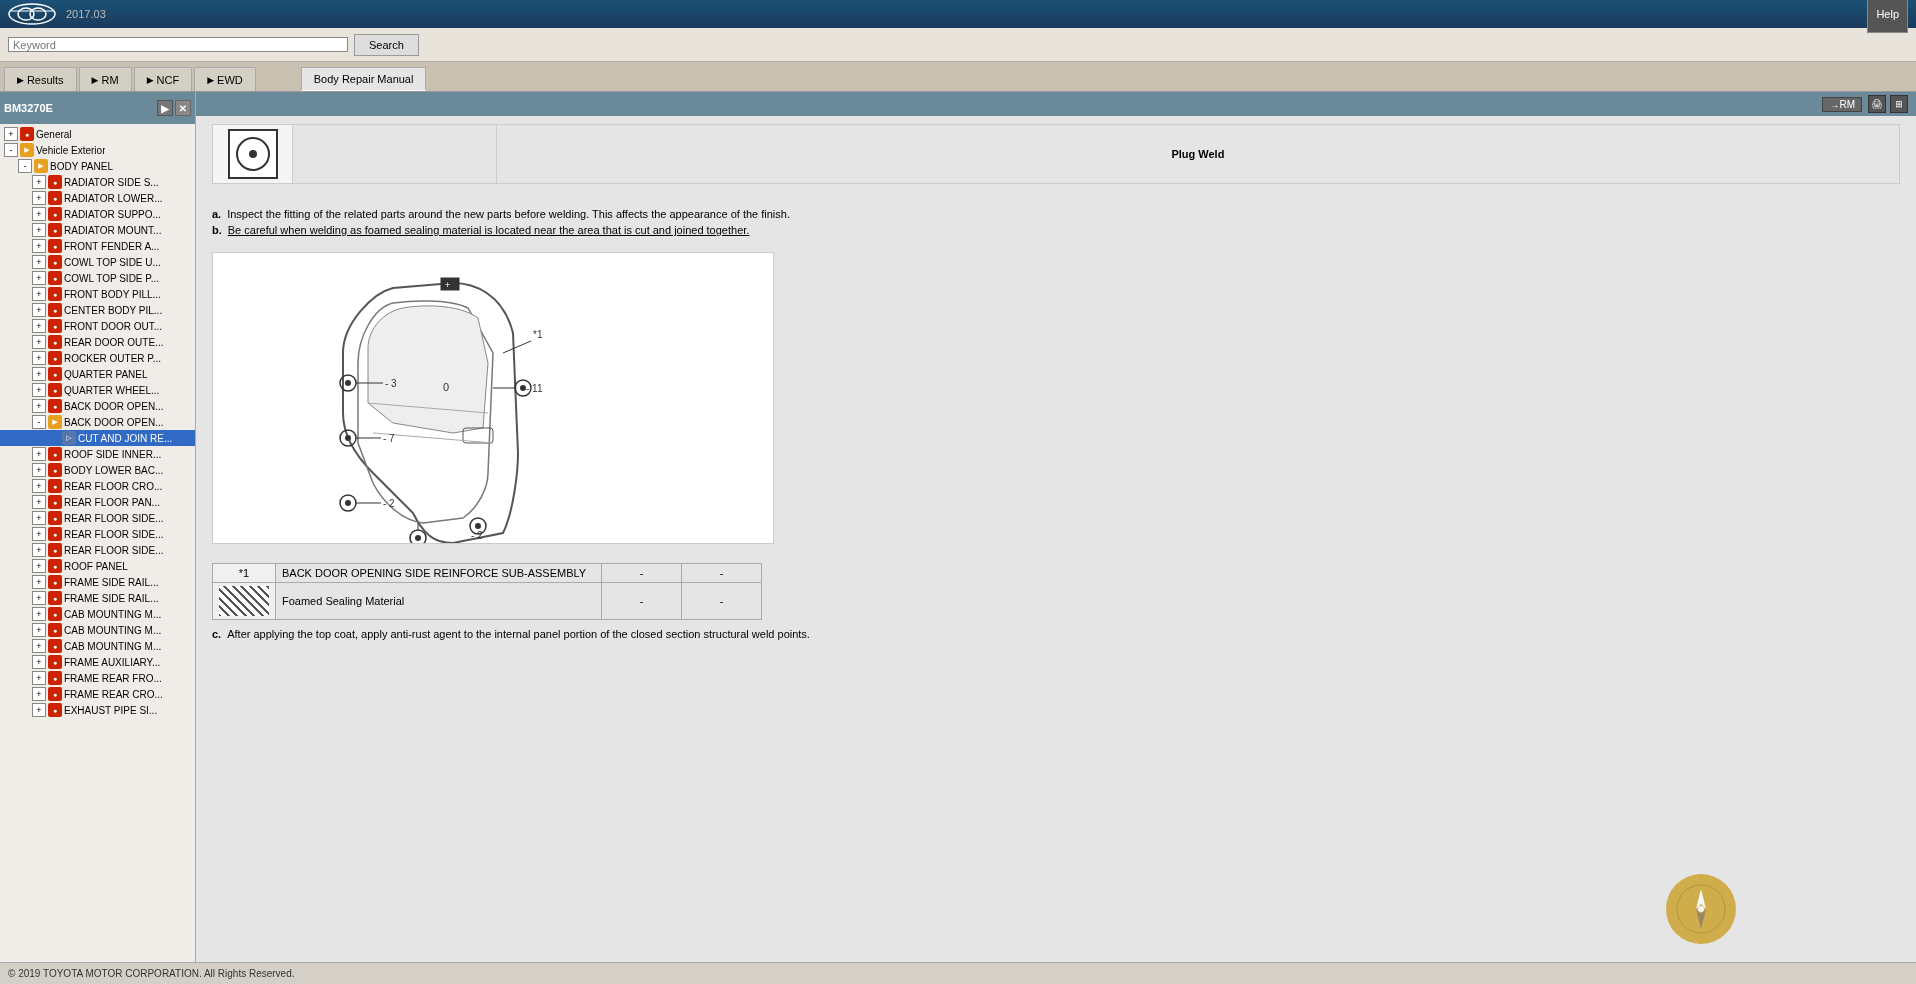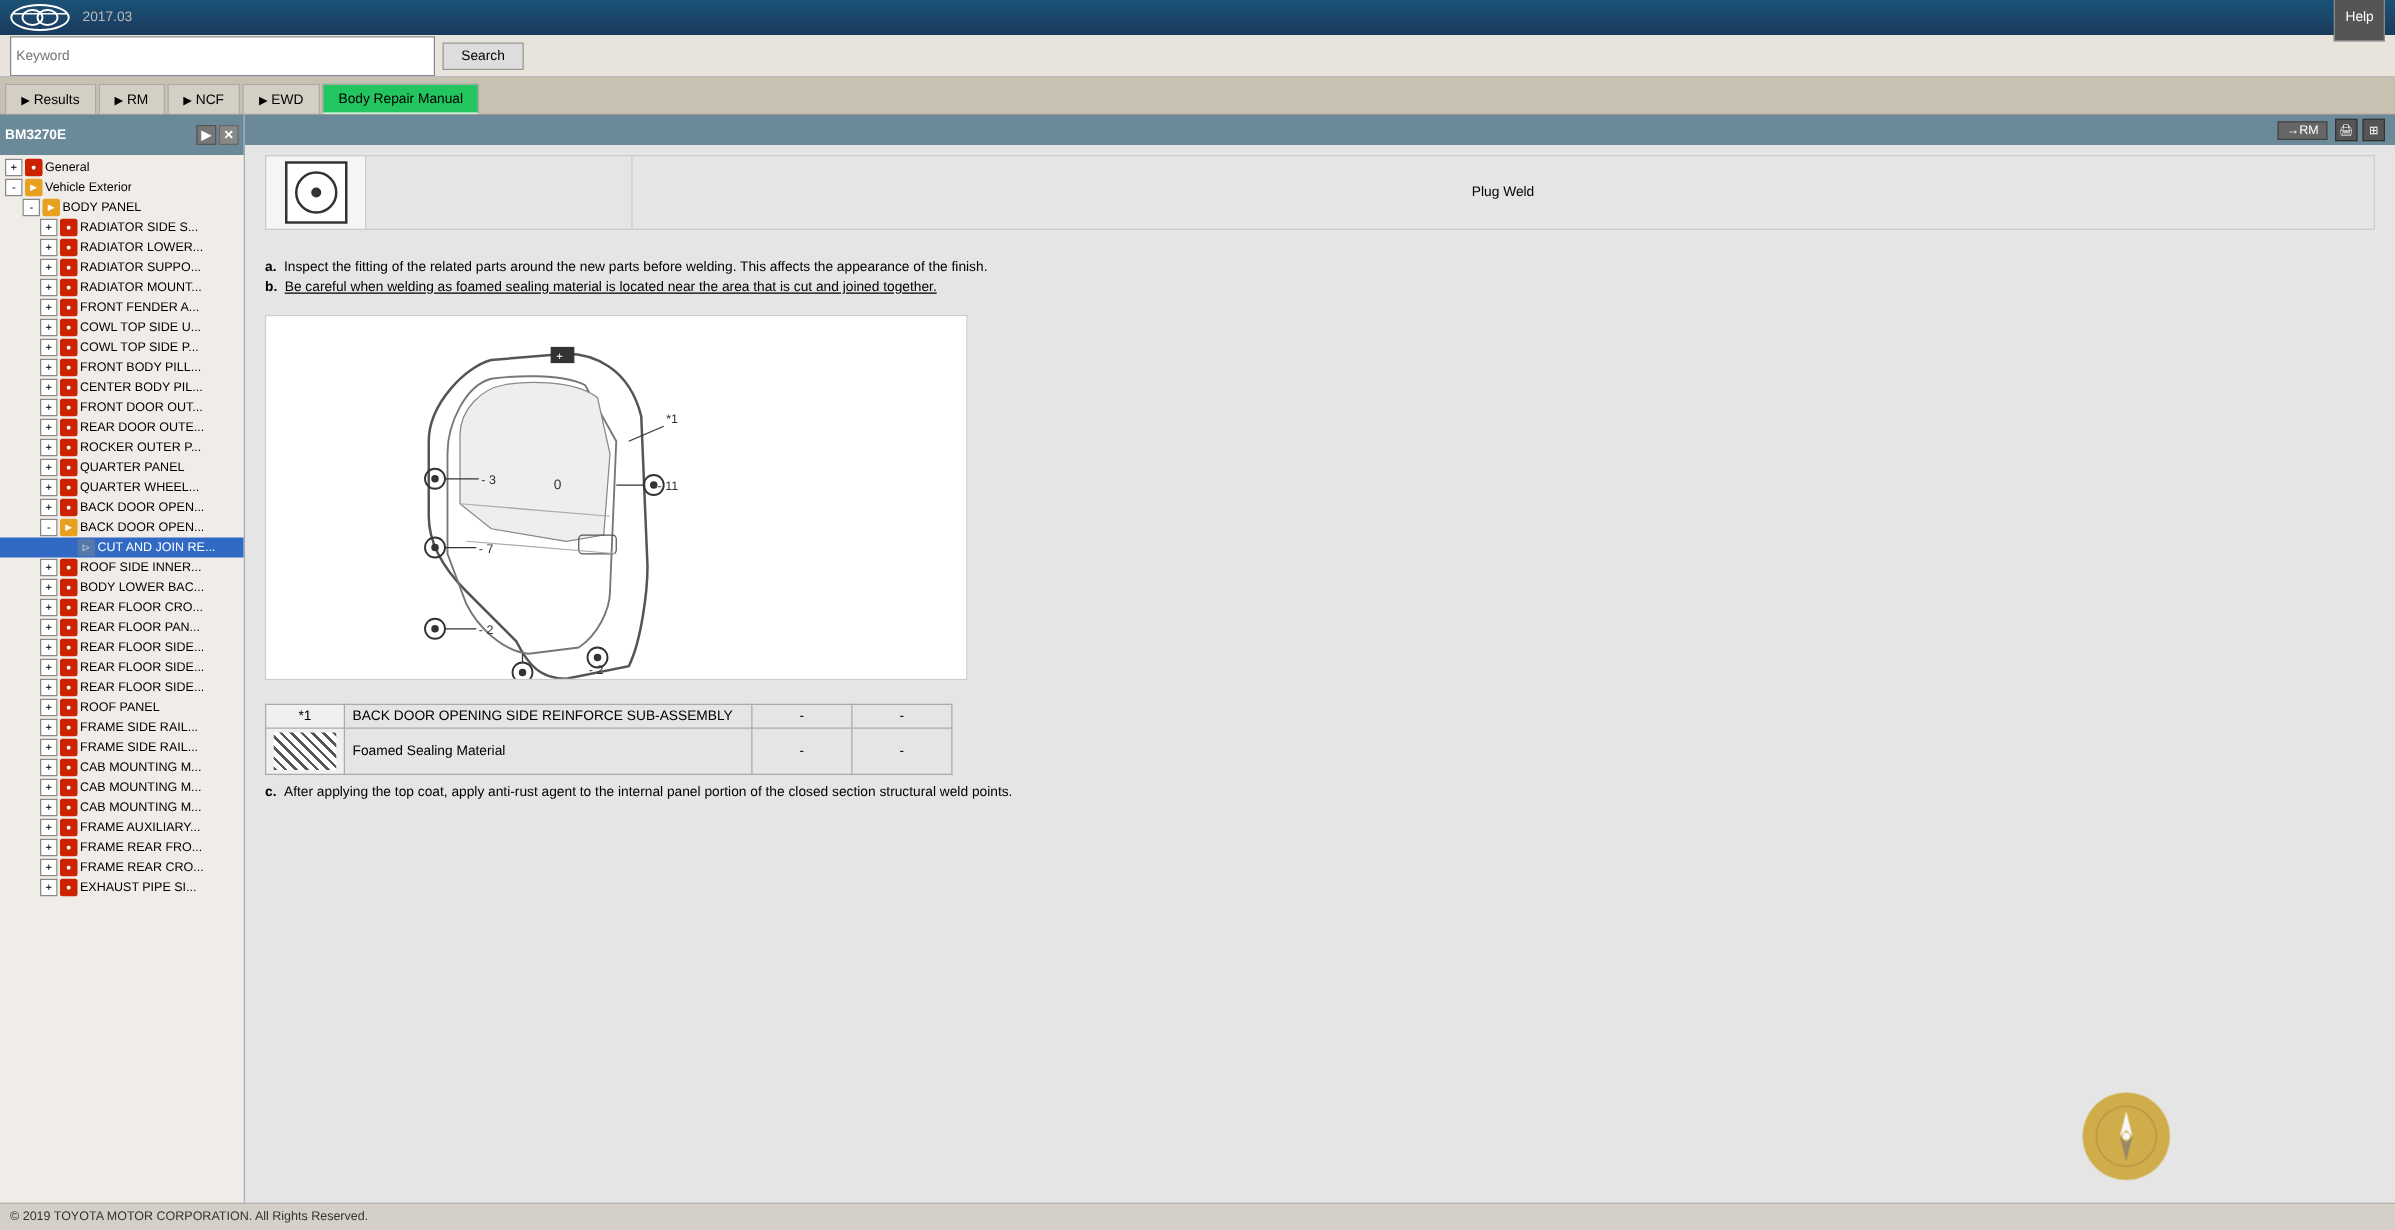--- a/index.html
+++ b/index.html
@@ -34,21 +34,21 @@
       height: 34px;
       background: #e8e4dc;
       display: flex;
       align-items: center;
       padding: 4px 8px;
       border-bottom: 1px solid #aaa;
       gap: 6px;
     }
     #searchbar input {
       width: 340px;
-      height: 32px;
+      height: 15px;
       border: 1px solid #888;
       padding: 2px 4px;
       font-size: 11px;
       background: white;
     }
     #searchbar button {
       height: 22px;
       padding: 0 14px;
       font-size: 11px;
       background: #ddd;
@@ -71,23 +71,24 @@
       display: flex;
       align-items: center;
       background: #d4cfc5;
       border: 1px solid #aaa;
       border-bottom: none;
       font-size: 11px;
       cursor: pointer;
       margin-right: 2px;
     }
     .tab.active {
-      background: #22c55e;
+      background: #e5e5e5;
       border-bottom: 1px solid white;
       z-index: 1;
+      margin-left: 43px;
     }
     .tab-arrow {
       font-size: 9px;
       margin-right: 3px;
     }
 
     
     #main {
       display: flex;
       height: calc(984px - 28px - 34px - 30px - 22px);
@@ -209,20 +210,21 @@
       top: 0;
       z-index: 10;
     }
     .content-body {
       padding: 8px 16px;
     }
     .weld-table {
       width: 100%;
       border-collapse: collapse;
       margin-bottom: 24px;
+      font-weight: bold;
     }
     .weld-table td {
       border: 1px solid #ccc;
       padding: 4px;
       vertical-align: middle;
     }
     .weld-icon-cell {
       width: 80px;
       text-align: center;
       background: #f5f5f5;

